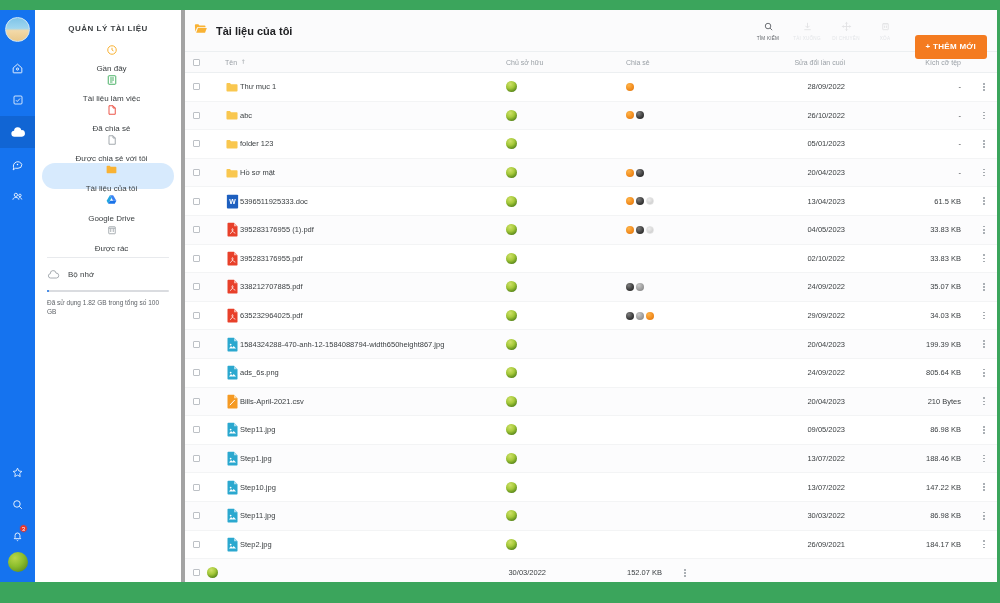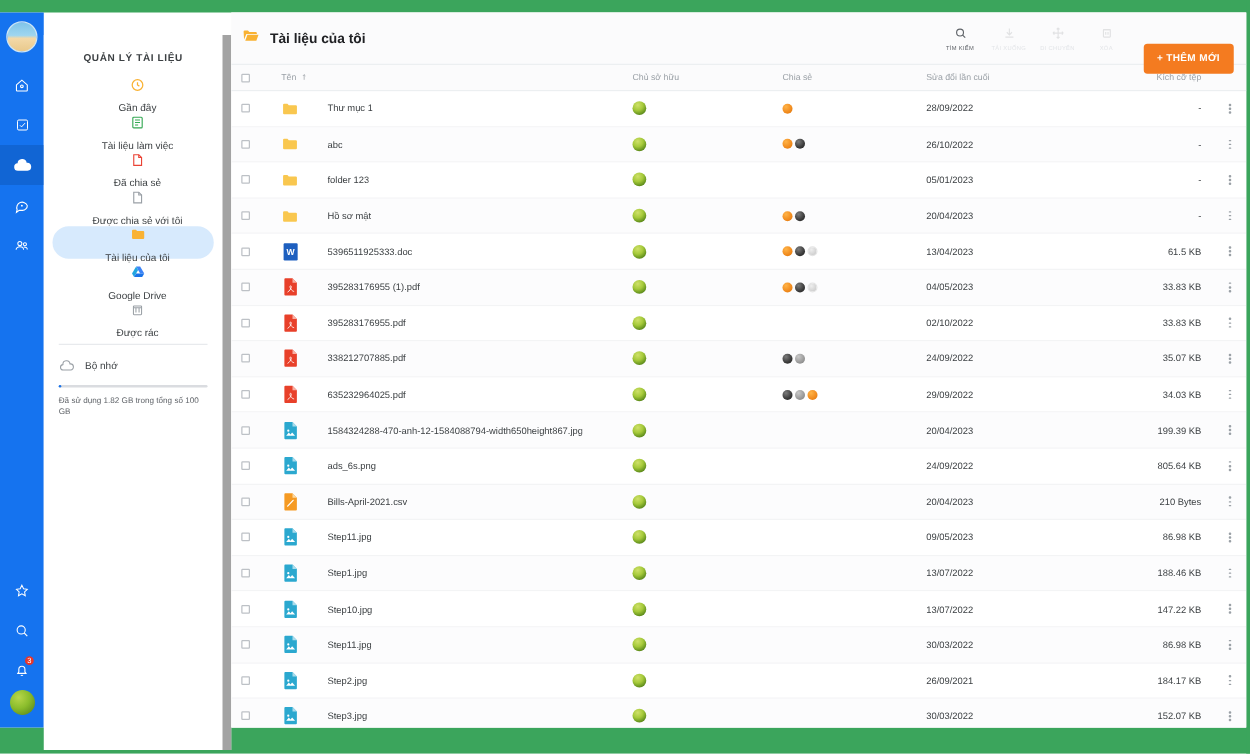--- a/index.html
+++ b/index.html
@@ -57,22 +57,22 @@
     border: 1px solid #1573ef;
   }
   .rail-user {
     width: 20px; height: 20px; border-radius: 50%;
     margin-bottom: 10px;
     background: radial-gradient(circle at 35% 30%, #b8d64a 0%, #8bbd2c 45%, #4e7a17 100%);
   }
 
   
   .sidebar {
-    position: absolute; top: 28px; left: 35px; width: 150px; height: 572px;
-    background: #ffffff; border-right: 7px solid #a3a3a3;
+    position: absolute; top: 10px; left: 35px; width: 150px; height: 572px;
+    background: #ffffff; border-right: 4px solid #a3a3a3;
   }
   .sidebar-title {
     font-size: 8px; letter-spacing: .5px; color: #3c4043;
     text-align: center; padding: 14px 0 10px; font-weight: 600;
   }
   .nav-list { padding: 0 7px; }
   .nav-item {
     display: flex; align-items: center; gap: 8px;
     height: 26px; padding-left: 7px; border-radius: 13px;
     font-size: 8px; color: #3c4043; cursor: pointer;
@@ -141,26 +141,26 @@
     display: flex; align-items: center; height: 28.6px;
     border-bottom: 1px solid #f3f4f5; background: #fff;
     font-size: 7.5px; color: #3c4043;
   }
   .row:nth-child(even) { background: #fcfcfd; }
   .c-check { width: 22px; flex: 0 0 22px; display: flex; justify-content: center; }
   .cb {
     width: 7px; height: 7px; border: 1px solid #bdc1c6; border-radius: 1px;
     display: inline-block; background: #fff; cursor: pointer;
   }
-  .c-name { flex: 1 1 auto; display: flex; align-items: center; gap: 23px; padding-left: 18px; min-width: 0; }
+  .c-name { flex: 1 1 auto; display: flex; align-items: center; gap: 1px; padding-left: 18px; min-width: 0; }
   .c-name .fname { white-space: nowrap; overflow: hidden; text-overflow: ellipsis; }
   .c-name .sortwrap { display: flex; align-items: center; gap: 4px; }
   .c-owner { width: 120px; flex: 0 0 120px; display: flex; align-items: center; }
   .c-share { width: 115px; flex: 0 0 115px; display: flex; align-items: center; gap: 2px; }
-  .c-mod { width: 120px; flex: 0 0 120px; padding-right: 16px; }
+  .c-mod { width: 120px; flex: 0 0 120px; text-align: right; padding-right: 16px; }
   .c-size { width: 110px; flex: 0 0 110px; text-align: right; padding-right: 10px; }
   .c-menu { width: 26px; flex: 0 0 26px; display: flex; justify-content: center; cursor: pointer; }
 
   .avatar-owner {
     width: 11px; height: 11px; border-radius: 50%;
     background: radial-gradient(circle at 38% 28%, #cfe06a 0%, #a6ca3a 40%, #5f8d1c 75%, #2f4f0c 100%);
     display: inline-block;
   }
   .av { width: 8px; height: 8px; border-radius: 50%; display: inline-block; }
   .av.orange { background: radial-gradient(circle at 35% 30%, #ffb347 0%, #f08a1d 60%, #d9730b 100%); }
@@ -928,31 +928,20 @@
               <i></i>
               <i></i>
               <i></i>
             </span>
           </div>
         </div>
         <div class="row">
           <div class="c-check">
             <span class="cb"></span>
           </div>
-          <div class="c-name">
-            <span class="ficon">
-              <svg width="13" height="15" viewBox="0 0 20 24">
-                <path d="M2 2.2A1.2 1.2 0 0 1 3.2 1h9.2L18 6.6v15.2A1.2 1.2 0 0 1 16.8 23H3.2A1.2 1.2 0 0 1 2 21.8z" fill="#2ba8cf"></path>
-                <path d="M12.4 1L18 6.6h-5.6z" fill="#a9dcec"></path>
-                <circle cx="7" cy="12" r="1.4" fill="#fff"></circle>
-                <path d="M4.3 18.5l3.4-4 2.1 2.4 2.1-2.6 3.8 4.2z" fill="#fff"></path>
-              </svg>
-            </span>
-            <span class="fname">Step3.jpg</span>
-          </div>
           <div class="c-owner">
             <span class="avatar-owner"></span>
           </div>
           <div class="c-share"></div>
           <div class="c-mod">30/03/2022</div>
           <div class="c-size">152.07 KB</div>
           <div class="c-menu">
             <span class="dots">
               <i></i>
               <i></i>

